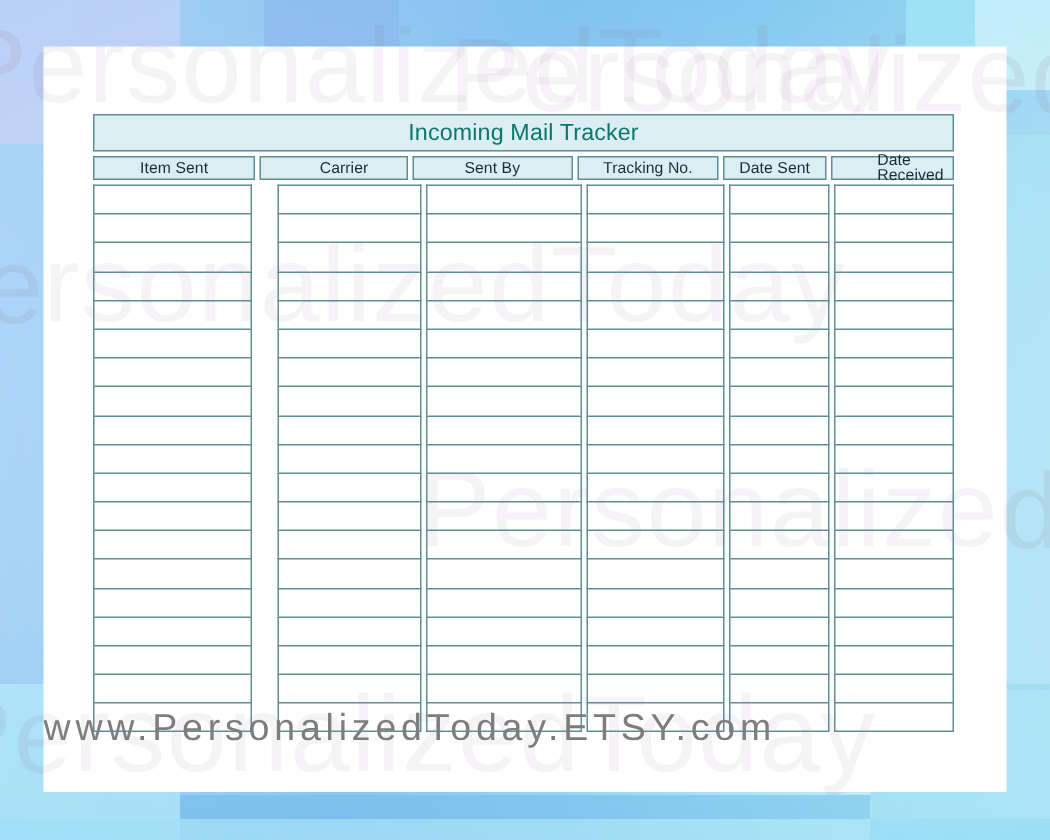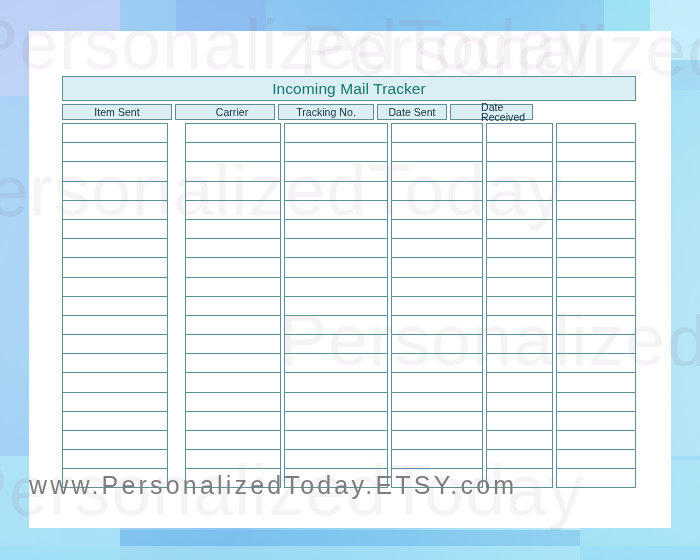--- a/index.html
+++ b/index.html
@@ -203,20 +203,21 @@
         <div class="wm on-paper" style="left:-70px;top:418px;font-size:72px;">PersonalizedToday</div>
       </div>
 
       <div id="sheet">
 
         <div class="title-bar">Incoming Mail Tracker</div>
 
         <div class="head-row">
           <div class="head-cell c0">Item Sent</div>
           <div class="head-cell c1">Carrier</div>
+          <div class="head-cell c2">Sent By</div>
           <div class="head-cell c3">Tracking No.</div>
           <div class="head-cell c4">Date Sent</div>
           <div class="head-cell c5">Date Received</div>
         </div>
 
         <div class="body-cols" id="body-cols">
             <div class="col c0">
               <div class="cell"></div>
               <div class="cell"></div>
               <div class="cell"></div>

